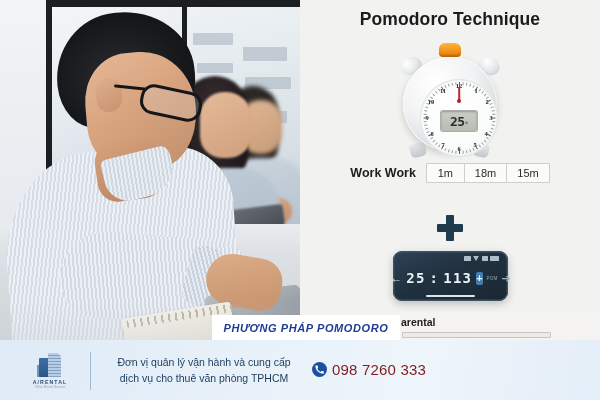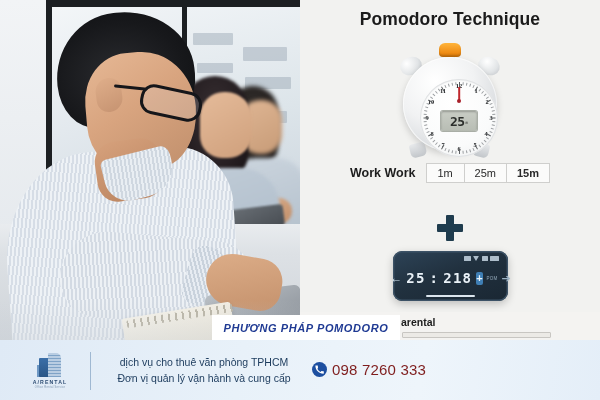--- a/index.html
+++ b/index.html
@@ -277,21 +277,21 @@
   }
   .work-label { font-size:12.5px; font-weight:bold; color:#1d1d1d; }
   .seg {
     display:flex; border:1px solid #cfcfcd; background:#f7f7f6;
   }
   .seg-item {
     padding:3px 10px; font-size:11px; color:#2a2a2a;
     border-right:1px solid #cfcfcd; background:#fbfbfa;
     text-align:center; min-width:38px;
   }
-  .seg-item:last-child { border-right:none;font-weight:bold; }
+  .seg-item:last-child { border-right:none; }
 
   
   .plus-wrap { position:absolute; left:0; top:215px; width:300px; text-align:center; }
   .plus {
     display:inline-block; position:relative; width:26px; height:26px;
   }
   .plus:before, .plus:after {
     content:""; position:absolute; background:#1f3c4e; border-radius:1px;
   }
   .plus:before { left:9px; top:0; width:8px; height:26px; }
@@ -571,42 +571,42 @@
             <div class="t-tick" style="transform: rotate(348deg);"></div>
             <div class="t-tick" style="transform: rotate(354deg);"></div>
           </div>
       </div>
     </div>
 
     <div class="work-row">
       <span class="work-label">Work Work</span>
       <div class="seg">
         <div class="seg-item">1m</div>
-        <div class="seg-item">25m</div>
+        <div class="seg-item">18m</div>
         <div class="seg-item">15m</div>
       </div>
     </div>
 
     <div class="plus-wrap">
       <span class="plus"></span>
     </div>
 
     <div class="phone-holder">
       <div class="phone">
         <div class="ph-status">
           <i class="ph-bars"></i>
           <i class="ph-wifi"></i>
           <i class="ph-sig"></i>
           <i class="ph-batt"></i>
         </div>
         <div class="ph-screenrow">
           <span class="ph-back">←</span>
           <span class="ph-digits">25</span>
           <span class="ph-digits">:</span>
-          <span class="ph-digits">218</span>
+          <span class="ph-digits">113</span>
           <span class="ph-plusbtn">+</span>
           <span class="ph-mini">POM</span>
           <span class="ph-fwd">➔</span>
         </div>
         <div class="ph-homebar"></div>
       </div>
     </div>
 
     <div class="nodoro-card" style="left:0;"></div>
   </div>
@@ -626,22 +626,22 @@
       <div class="b1"></div>
       <div class="b2"></div>
     </div>
     <div class="fo-logotext">A/RENTAL</div>
     <div class="fo-logosub">Office Rental Service</div>
   </div>
 
   <div class="fo-div"></div>
 
   <div class="fo-desc">
+    <div>Đơn vị quản lý vận hành và cung cấp</div>
     <div>dịch vụ cho thuê văn phòng TPHCM</div>
-    <div>Đơn vị quản lý vận hành và cung cấp</div>
   </div>
 
   <div class="fo-phone">
     <span class="ic-circle">
       <svg width="9" height="9" viewBox="0 0 24 24" fill="#ffffff">
         <path d="M6.6 10.8c1.8 3.5 4.6 6.3 8.1 8.1l2.7-2.7c.4-.4.9-.5 1.3-.3 1.2.4 2.5.6 3.8.6.6 0 1 .4 1 1V22c0 .6-.4 1-1 1C10.3 23 1 13.7 1 2c0-.6.4-1 1-1h4.5c.6 0 1 .4 1 1 0 1.3.2 2.6.6 3.8.1.4 0 .9-.3 1.3L6.6 10.8z"></path>
       </svg>
     </span>
     <span class="fo-num">098 7260 333</span>
   </div>

